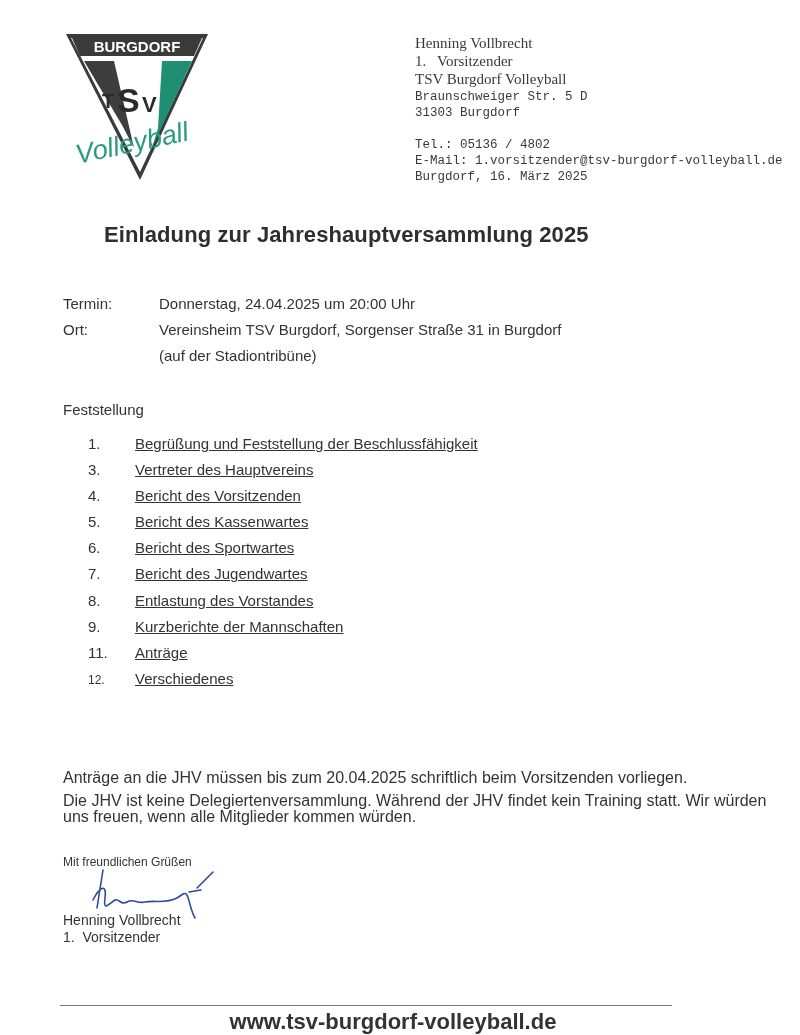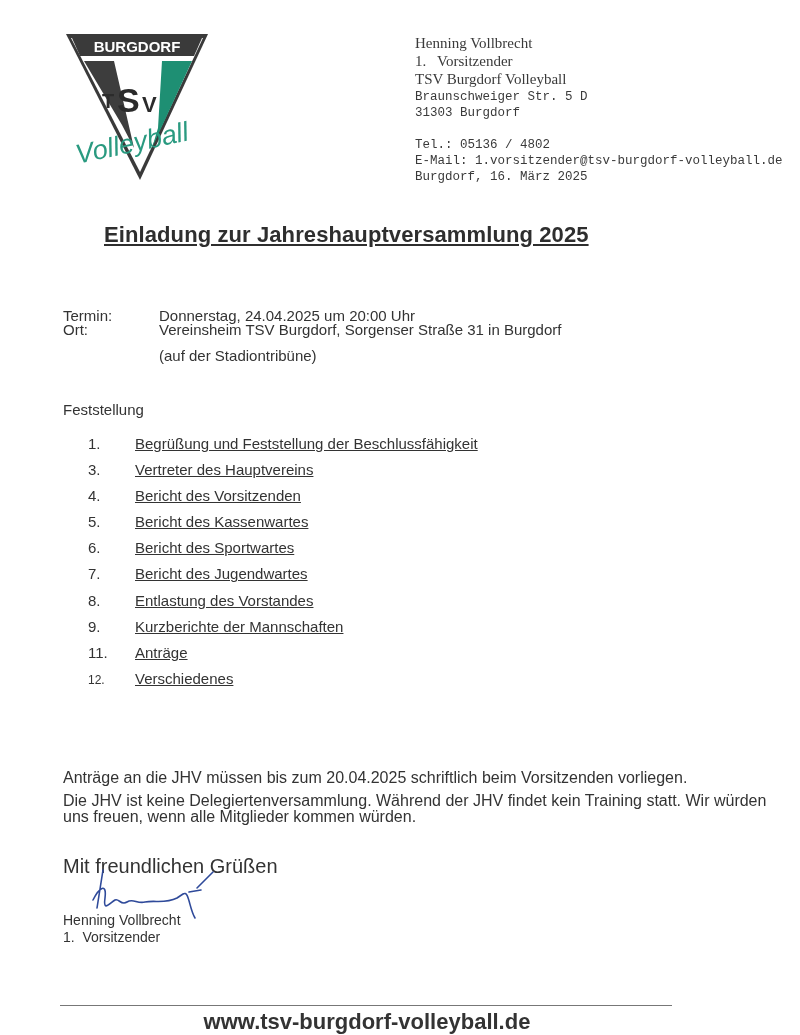--- a/index.html
+++ b/index.html
@@ -11,41 +11,41 @@
 
   
   .sender { left: 415px; top: 34px; font-family: "Liberation Serif", serif; color: #3a3a3a; }
   .sender .l1 { font-size: 15px; line-height: 18px; }
   .sender .l2 { font-size: 15px; line-height: 18px; }
   .sender .l2 .num { display: inline-block; width: 22px; }
   .sender .l3 { font-size: 15px; line-height: 19px; }
   .sender .sm { font-size: 12.5px; line-height: 16px; font-family: Liberation Mono, monospace; }
   .sender .gap { height: 16px; }
 
-  .title { left: 104px; top: 222px; font-size: 22px; font-weight: bold; color: #2e2e2e; letter-spacing: 0.1px; text-decoration: underline; }
+  .title { left: 104px; top: 222px; font-size: 22px; font-weight: bold; color: #2e2e2e; letter-spacing: 0.1px; }
 
   .meta-row { left: 63px; font-size: 15px; color: #333; }
   .meta-row .lbl { display: inline-block; width: 96px; }
   .meta-row .val { display: inline-block; }
 
   .agenda-title { left: 63px; top: 401px; font-size: 15px; color: #333; }
   .agenda { left: 88px; top: 434px; font-size: 15px; color: #333; }
   .agenda .item { height: 26.1px; line-height: 20px; white-space: nowrap; text-decoration: underline; }
   .agenda .num { display: inline-block; width: 47px; }
   .agenda .num.small { font-size: 12px; }
 
   .note { left: 63px; font-size: 16px; color: #333; line-height: 16px; }
 
-  .closing { left: 63px; top: 855px; font-size: 20px; color: #333; }
+  .closing { left: 63px; top: 855px; font-size: 12px; color: #333; }
   .sig-name { left: 63px; top: 912px; font-size: 14px; color: #333; }
   .sig-role { left: 63px; top: 929px; font-size: 14px; color: #333; }
   .signature { left: 85px; top: 868px; width: 130px; height: 58px; }
 
   .footer-line { left: 60px; top: 1005px; width: 612px; height: 1px; background: #777; }
-  .footer-url { left: 0; top: 1009px; width: 734px; text-align: center; font-size: 22px; font-weight: bold; color: #333; }
+  .footer-url { left: 0; top: 1009px; width: 734px; text-align: center; font-size: 22px; font-weight: bold; color: #333; padding-left: 26px; }
 </style>
 </head>
 <body>
 
 <div class="abs logo">
   <svg width="150" height="155" viewBox="0 0 150 155">
 
     <polygon points="4,4 146,4 78,150" fill="#3a3a3a"></polygon>
     <polygon points="9,8 141,8 78,142" fill="#ffffff"></polygon>
 
@@ -73,21 +73,21 @@
   <div class="sm">Braunschweiger Str. 5 D</div>
   <div class="sm">31303 Burgdorf</div>
   <div class="gap"></div>
   <div class="sm">Tel.: 05136 / 4802</div>
   <div class="sm">E-Mail: 1.vorsitzender@tsv-burgdorf-volleyball.de</div>
   <div class="sm">Burgdorf, 16. März 2025</div>
 </div>
 
 <div class="abs title">Einladung zur Jahreshauptversammlung 2025</div>
 
-<div class="abs meta-row" style="top:307px;">
+<div class="abs meta-row" style="top:295px;">
   <span class="lbl">Termin:</span><span class="val">Donnerstag, 24.04.2025 um 20:00 Uhr</span>
 </div>
 <div class="abs meta-row" style="top:321px;">
   <span class="lbl">Ort:</span><span class="val">Vereinsheim TSV Burgdorf, Sorgenser Straße 31 in Burgdorf</span>
 </div>
 <div class="abs meta-row" style="top:347px;">
   <span class="lbl"></span><span class="val">(auf der Stadiontribüne)</span>
 </div>
 
 <div class="abs agenda-title">Feststellung</div>

